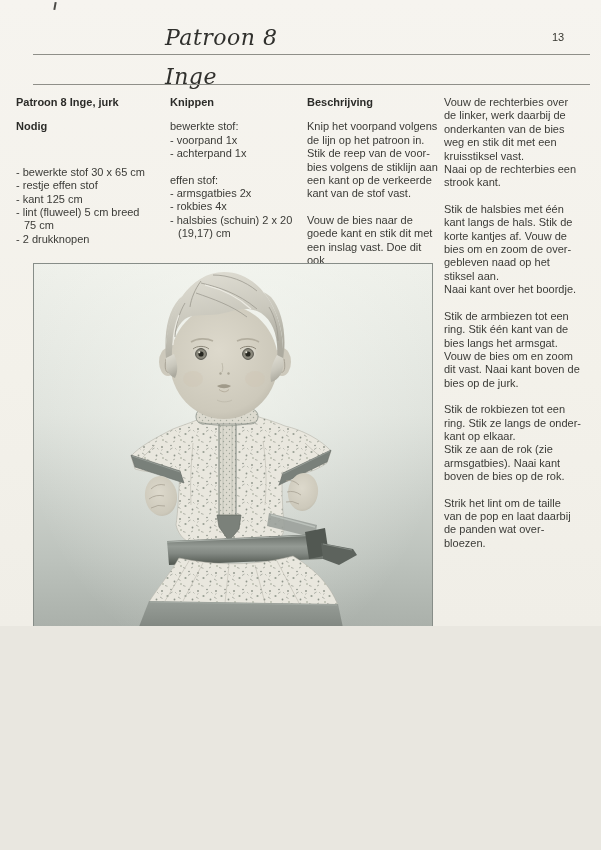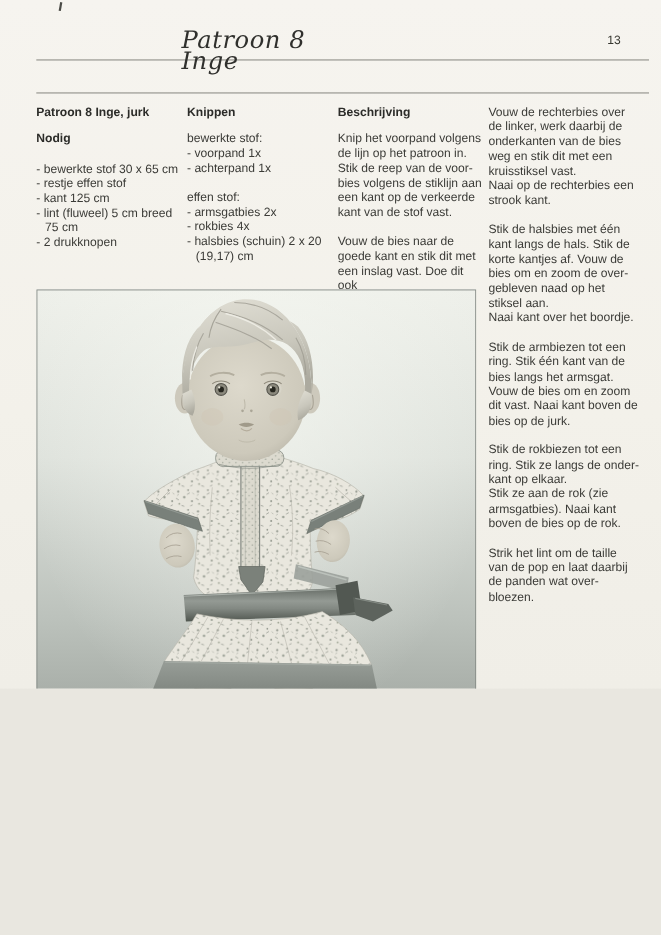--- a/index.html
+++ b/index.html
@@ -13,33 +13,33 @@
     background:linear-gradient(180deg,#f6f4ef 0%,#f3f1ea 60%,#f0eee7 100%);
     padding-left:40px;
   }
   .tickmark{position:absolute;left:54px;top:2px;width:2px;height:8px;background:#4a4a46;transform:rotate(10deg);}
   .h-title,.h-sub{
     position:absolute;left:165px;
     font-family:"DejaVu Serif","Liberation Serif",serif;
     font-style:italic;font-size:22px;color:#30302d;letter-spacing:0.5px;
   }
   .h-title{top:25px;}
-  .h-sub{top:44px;}
+  .h-sub{top:64px;}
   .h-num{position:absolute;left:552px;top:31px;font-size:11px;color:#36362f;}
   .rule{position:absolute;left:33px;width:557px;height:1px;background:#8f8f89;}
   .rule1{top:54px;}
   .rule2{top:84px;}
   .col{position:absolute;top:96px;font-size:11px;line-height:13.4px;color:#3b3b37;}
-  .col1{left:33px;width:131px;}
+  .col1{left:16px;width:131px;}
   .col2{left:170px;width:131px;}
   .col3{left:307px;width:133px;}
   .col4{left:444px;width:140px;}
   .b{font-weight:bold;color:#2c2c29;}
   .hd{margin:0 0 11px 0;}
-  .subhd{margin:0 0 14px 0;}
+  .subhd{margin:0 0 32px 0;}
   .li{white-space:pre-line;padding-left:8px;text-indent:-8px;}
   .grp{margin-bottom:13px;}
   .para{white-space:pre-line;margin-bottom:13px;}
   .photo{position:absolute;left:33px;top:263px;width:400px;height:542px;}
   .bottom-line{position:absolute;left:0;top:843px;width:601px;height:2px;background:#23231e;}
   .bottom-line-left{position:absolute;left:0;top:842px;width:128px;height:4px;background:#141410;border-radius:0 3px 3px 0;}
   .watermark{
     position:absolute;left:429px;top:831px;width:172px;height:18px;
     background:rgba(149,156,158,0.92);color:rgba(255,255,255,0.85);
     font-size:10px;line-height:18px;text-align:center;white-space:nowrap;overflow:hidden;

